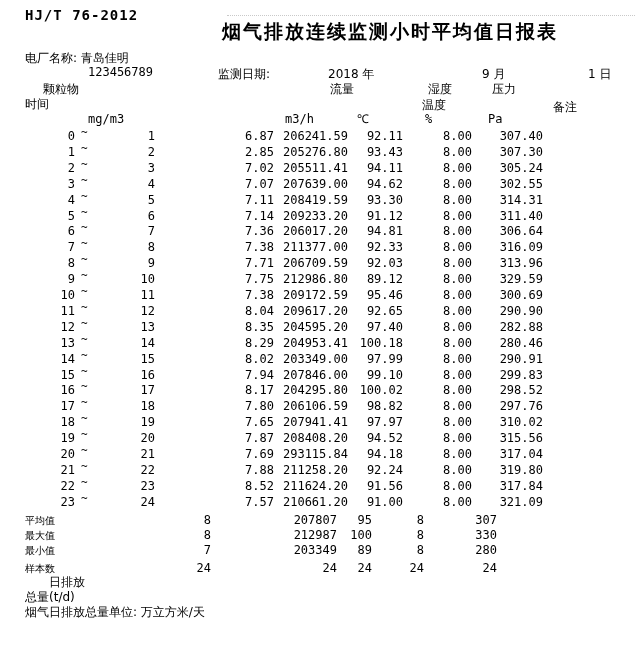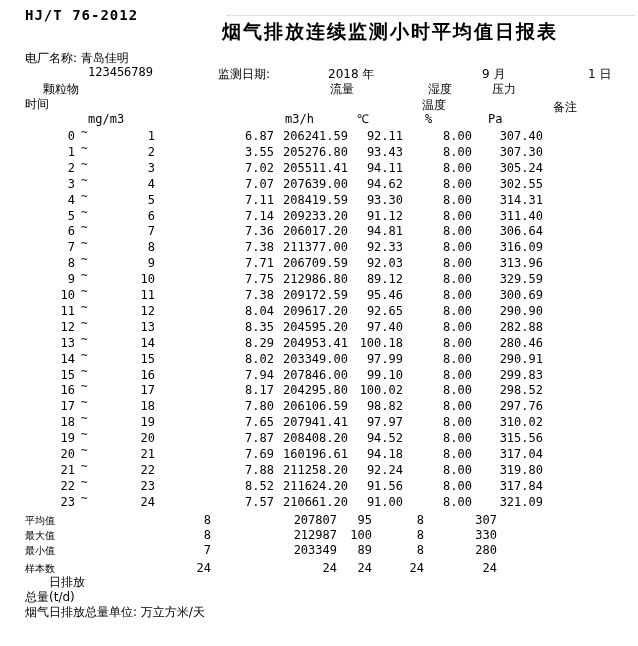--- a/index.html
+++ b/index.html
@@ -99,21 +99,21 @@
         <span class="c c-pm">6.87</span>
         <span class="c c-flow">206241.59</span>
         <span class="c c-temp">92.11</span>
         <span class="c c-humidity">8.00</span>
         <span class="c c-pressure">307.40</span>
       </div>
       <div class="trow" style="top: 16px;">
         <span class="c c-start">1</span>
         <span class="c c-tilde">~</span>
         <span class="c c-end">2</span>
-        <span class="c c-pm">3.55</span>
+        <span class="c c-pm">2.85</span>
         <span class="c c-flow">205276.80</span>
         <span class="c c-temp">93.43</span>
         <span class="c c-humidity">8.00</span>
         <span class="c c-pressure">307.30</span>
       </div>
       <div class="trow" style="top: 32px;">
         <span class="c c-start">2</span>
         <span class="c c-tilde">~</span>
         <span class="c c-end">3</span>
         <span class="c c-pm">7.02</span>
@@ -290,21 +290,21 @@
         <span class="c c-flow">208408.20</span>
         <span class="c c-temp">94.52</span>
         <span class="c c-humidity">8.00</span>
         <span class="c c-pressure">315.56</span>
       </div>
       <div class="trow" style="top: 318px;">
         <span class="c c-start">20</span>
         <span class="c c-tilde">~</span>
         <span class="c c-end">21</span>
         <span class="c c-pm">7.69</span>
-        <span class="c c-flow">160196.61</span>
+        <span class="c c-flow">293115.84</span>
         <span class="c c-temp">94.18</span>
         <span class="c c-humidity">8.00</span>
         <span class="c c-pressure">317.04</span>
       </div>
       <div class="trow" style="top: 334px;">
         <span class="c c-start">21</span>
         <span class="c c-tilde">~</span>
         <span class="c c-end">22</span>
         <span class="c c-pm">7.88</span>
         <span class="c c-flow">211258.20</span>

